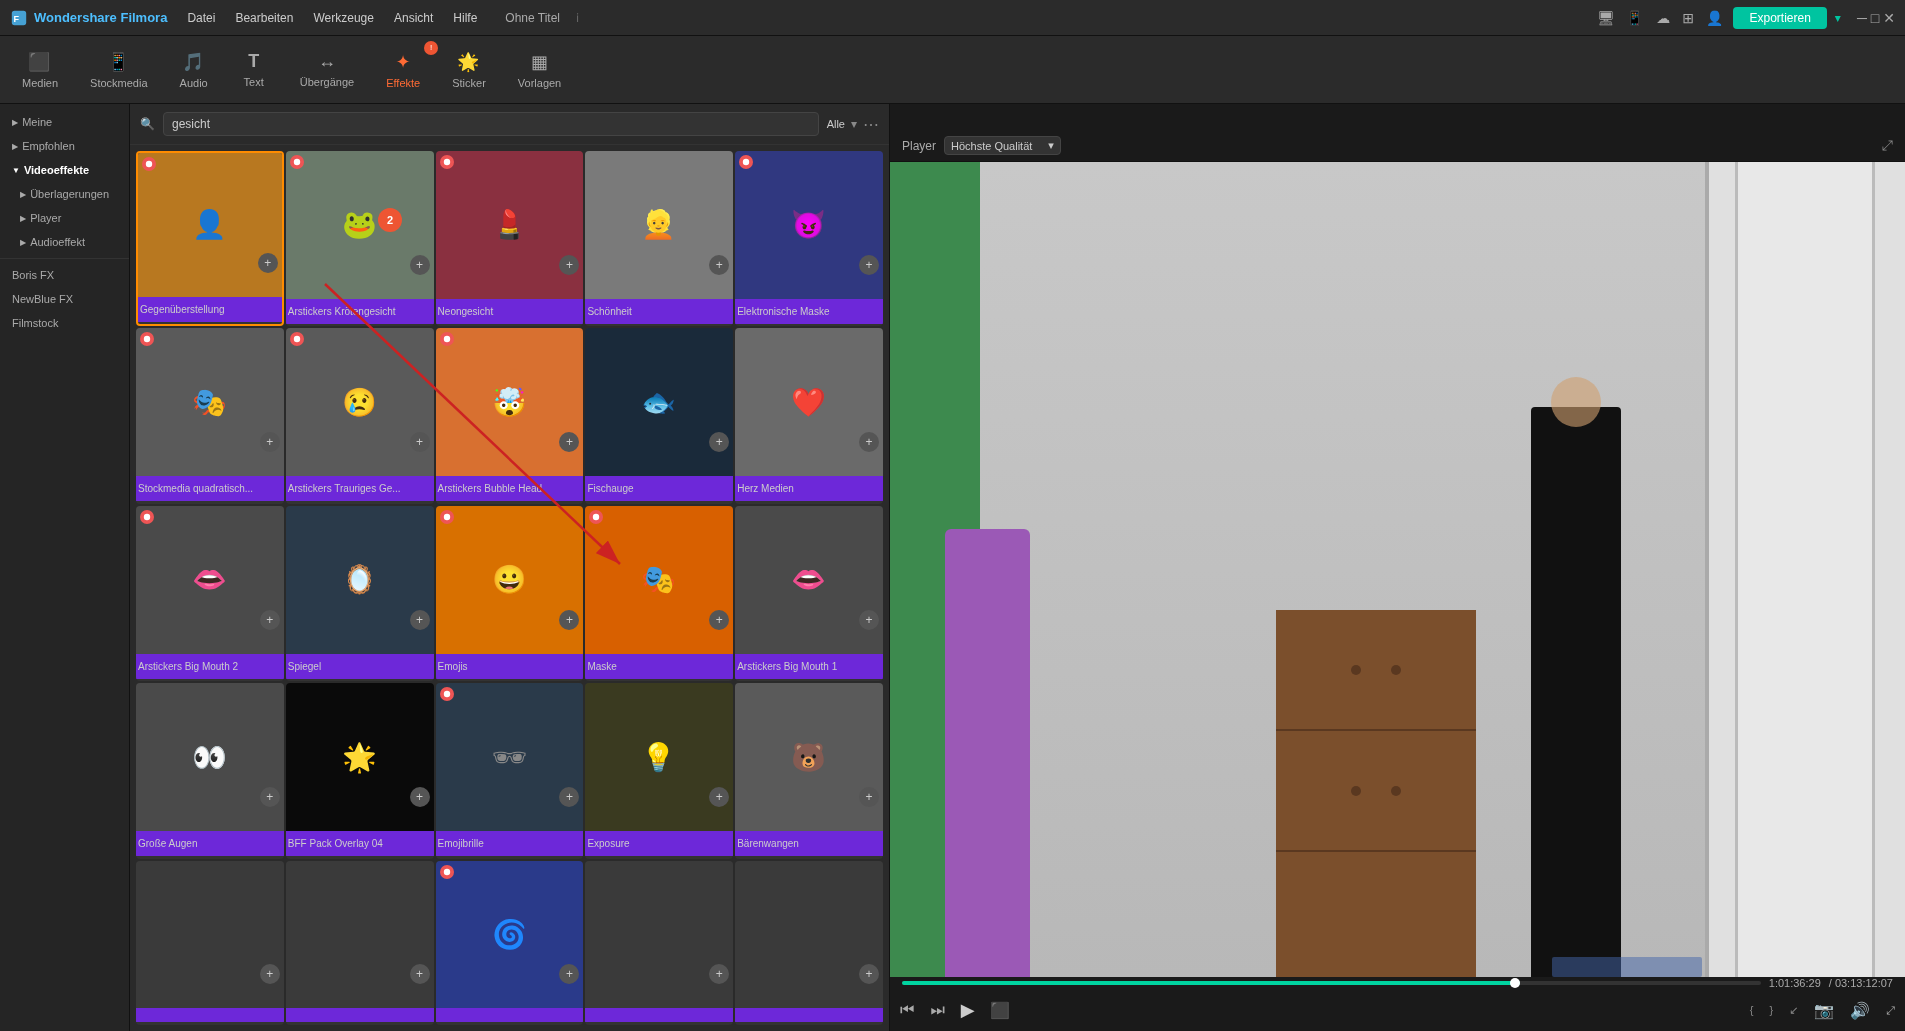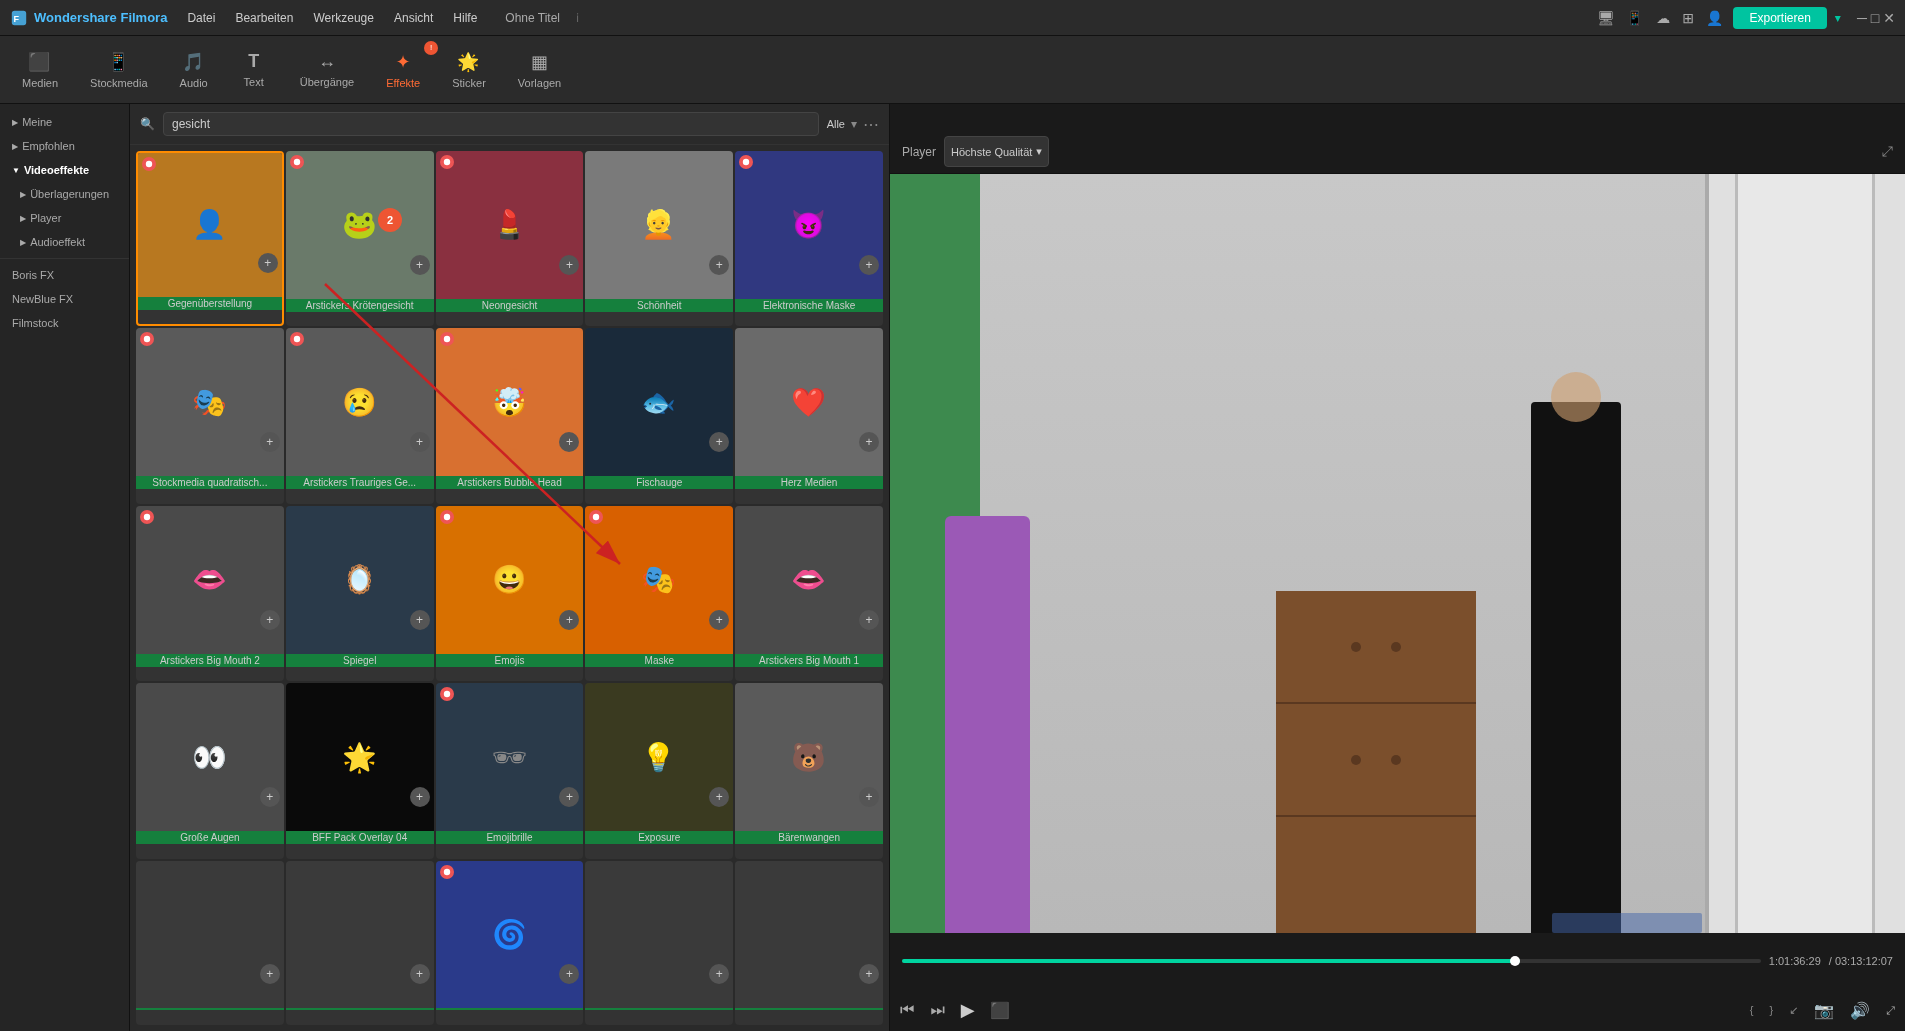--- a/index.html
+++ b/index.html
@@ -36,33 +36,33 @@
     #effects-panel { width: 760px; background: #2a2a2a; border-right: 1px solid #111; display: flex; flex-direction: column; }
     .effects-search-bar { display: flex; align-items: center; padding: 8px 10px; gap: 8px; border-bottom: 1px solid #333; }
     .effects-search-bar input { background: #333; border: 1px solid #444; border-radius: 4px; color: #ccc; font-size: 12px; padding: 4px 8px; flex: 1; outline: none; }
     .effects-filter { display: flex; align-items: center; gap: 6px; margin-left: auto; }
 
     .effects-grid { display: grid; grid-template-columns: repeat(5, 1fr); gap: 2px; padding: 6px; overflow-y: auto; flex: 1; }
     .effect-item { position: relative; cursor: pointer; border-radius: 4px; overflow: hidden; background: #333; }
     .effect-item.selected { border: 2px solid #ff8c00; }
     .effect-thumb { width: 100%; aspect-ratio: 1; background: #444; display: flex; align-items: flex-end; justify-content: center; overflow: hidden; position: relative; }
     .effect-thumb-img { width: 100%; height: 100%; object-fit: cover; display: flex; align-items: center; justify-content: center; font-size: 28px; color: #888; }
-    .effect-label { font-size: 10px; color: #ccc; text-align: center; padding: 1px 2px; background: #15803d; white-space: nowrap; overflow: hidden; text-overflow: ellipsis; }
+    .effect-label { font-size: 10px; color: #ccc; text-align: left; padding: 7px 2px; background: #6d28d9; white-space: nowrap; overflow: hidden; text-overflow: ellipsis; }
     .effect-badge { position: absolute; top: 4px; left: 4px; background: #e55; border-radius: 50%; width: 14px; height: 14px; display: flex; align-items: center; justify-content: center; }
     .effect-badge svg { width: 8px; height: 8px; fill: white; }
     .effect-add-btn { position: absolute; bottom: 24px; right: 4px; background: #555; border-radius: 50%; width: 20px; height: 20px; display: flex; align-items: center; justify-content: center; color: #ccc; font-size: 12px; }
 
     
     #player-panel { flex: 1; background: #1a1a1a; display: flex; flex-direction: column; }
     .player-header { display: flex; align-items: center; padding: 6px 12px; gap: 8px; border-bottom: 1px solid #111; margin-top: 26px; }
     .player-label { color: #aaa; font-size: 12px; }
-    .player-quality { background: #333; border: 1px solid #444; border-radius: 4px; color: #ccc; padding: 8px 6px; font-size: 11px; cursor: pointer; display: flex; align-items: center; gap: 4px; }
+    .player-quality { background: #333; border: 1px solid #444; border-radius: 4px; color: #ccc; padding: 2px 6px; font-size: 11px; cursor: pointer; display: flex; align-items: center; gap: 16px; }
     .player-viewport { flex: 1; background: #111; display: flex; align-items: center; justify-content: center; position: relative; overflow: hidden; }
     .video-scene { width: 100%; height: 100%; position: relative; background: #c8c8c8; }
-    .player-progress { padding: 22px 12px; display: flex; align-items: center; gap: 8px; }
+    .player-progress { padding: 0 12px; display: flex; align-items: center; gap: 8px; }
     .progress-bar { flex: 1; height: 4px; background: #333; border-radius: 2px; position: relative; cursor: pointer; }
     .progress-fill { height: 100%; background: #00d4a0; border-radius: 2px; width: 72%; }
     .progress-knob { position: absolute; right: 28%; top: 50%; transform: translateY(-50%); width: 10px; height: 10px; background: #fff; border-radius: 50%; }
     .player-time { color: #aaa; font-size: 11px; white-space: nowrap; }
     .player-controls { display: flex; align-items: center; justify-content: center; padding: 6px; gap: 8px; }
     .ctrl-btn { background: none; border: none; color: #aaa; cursor: pointer; font-size: 16px; padding: 4px; }
     .ctrl-btn-play { background: none; border: none; color: #ccc; cursor: pointer; font-size: 18px; padding: 4px; }
 
     
     .step-circle { width: 24px; height: 24px; border-radius: 50%; background: #e53; color: white; display: flex; align-items: center; justify-content: center; font-size: 11px; font-weight: bold; position: absolute; z-index: 200; }

